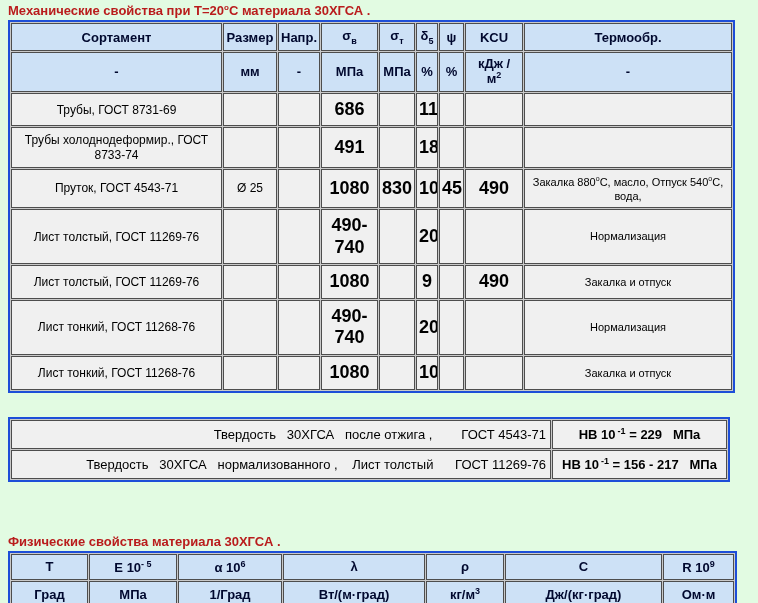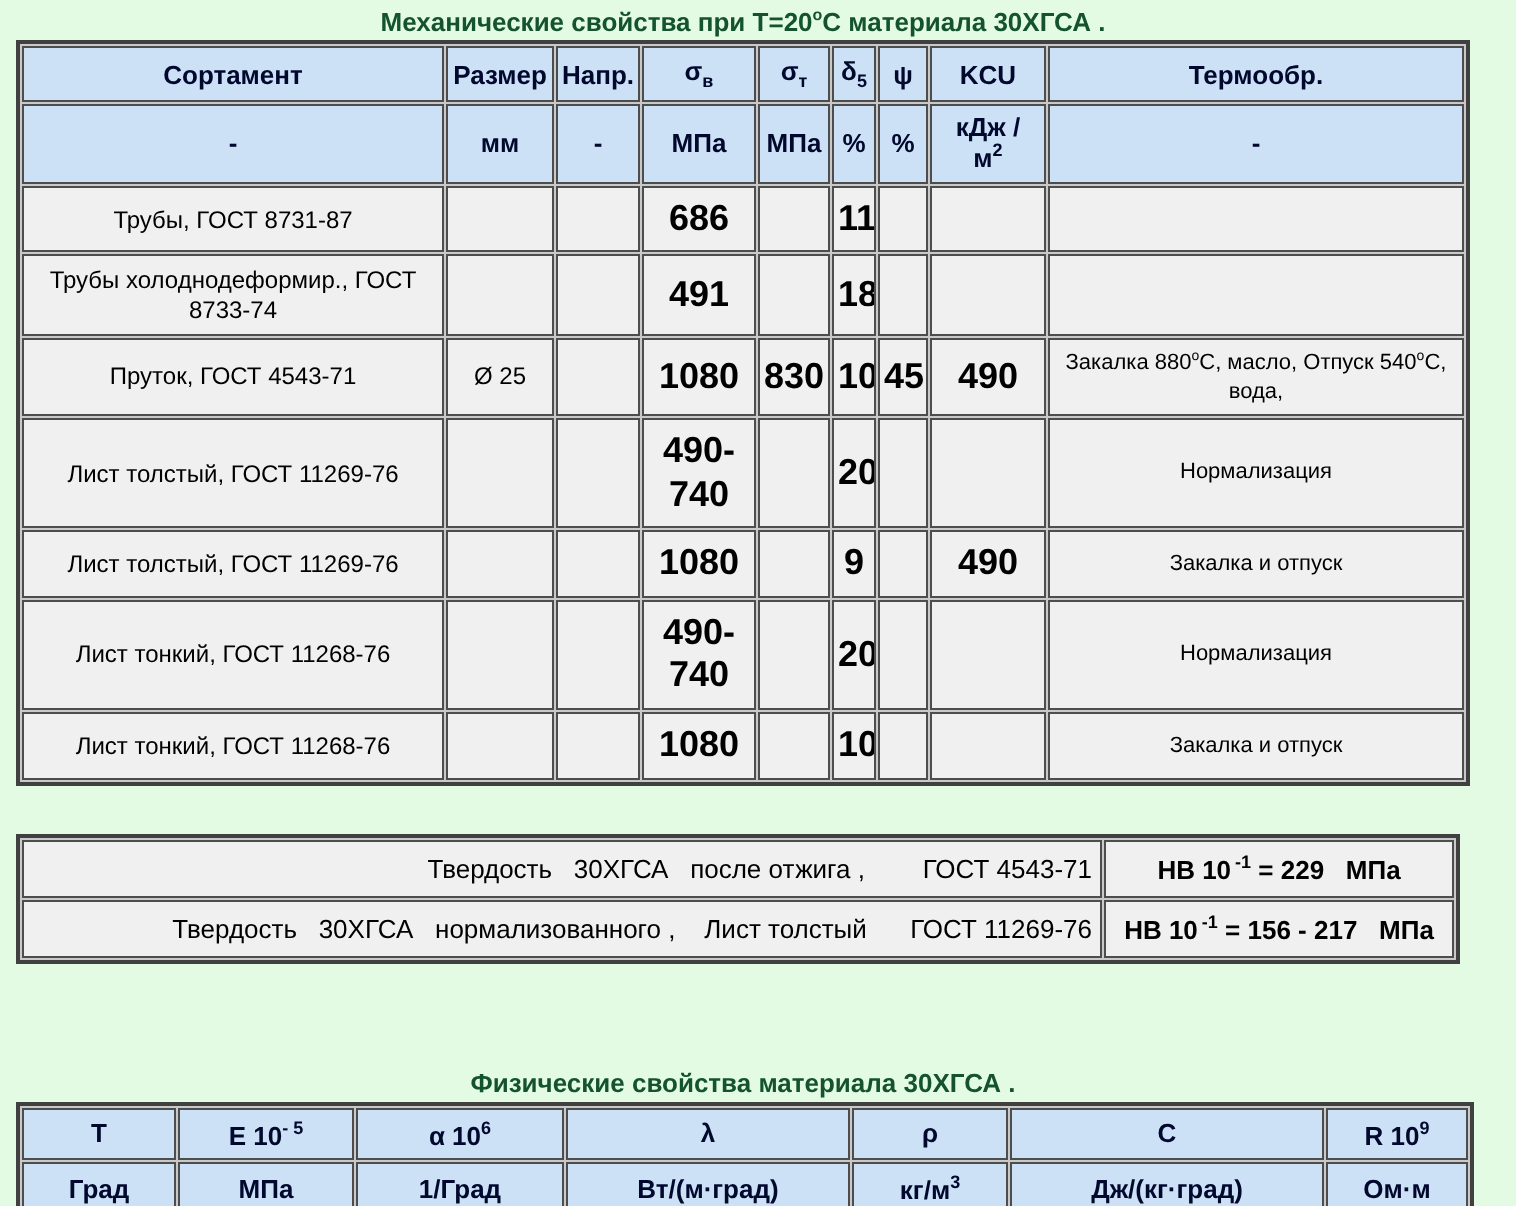--- a/index.html
+++ b/index.html
@@ -7,34 +7,34 @@
     width: 758px; height: 603px;
     overflow: hidden;
     background: #e2fbe2;
     font-family: "Liberation Sans", sans-serif;
     color: #000;
   }
   .page { padding: 3px 0 0 8px; }
 
   .ptitle {
     width: 727px;
-    text-align: center;
+    text-align: left;
     font-weight: bold;
     font-size: 13px;
-    color: #14532d;
+    color: #b91c1c;
     margin-bottom: 2px;
     white-space: pre-wrap;
   }
   .ptitle sup { font-size: 8px; }
 
   table.tbl {
     border-collapse: separate;
     border-spacing: 1px;
     background: #c9c9c9;
-    border: 2px solid #404040;
+    border: 2px solid #1d4ed8;
     table-layout: fixed;
   }
   table.tbl th, table.tbl td {
     border: 1px solid #4d4d4d;
     text-align: center;
     vertical-align: middle;
     overflow: hidden;
   }
   table.tbl th {
     background: #cde1f6;
@@ -120,21 +120,21 @@
       <th>%</th>
       <th>%</th>
       <th class="kcu-unit">
         <div>кДж /</div>
         <div><span>м</span><sup>2</sup></div>
       </th>
       <th>-</th>
     </tr>
 
     <tr>
-      <td class="name">Трубы, ГОСТ 8731-87</td>
+      <td class="name">Трубы, ГОСТ 8731-69</td>
       <td class="name"></td>
       <td class="name"></td>
       <td class="num">686</td>
       <td class="num"></td>
       <td class="num">11</td>
       <td class="num"></td>
       <td class="num"></td>
       <td class="small"></td>
     </tr>
     <tr>

